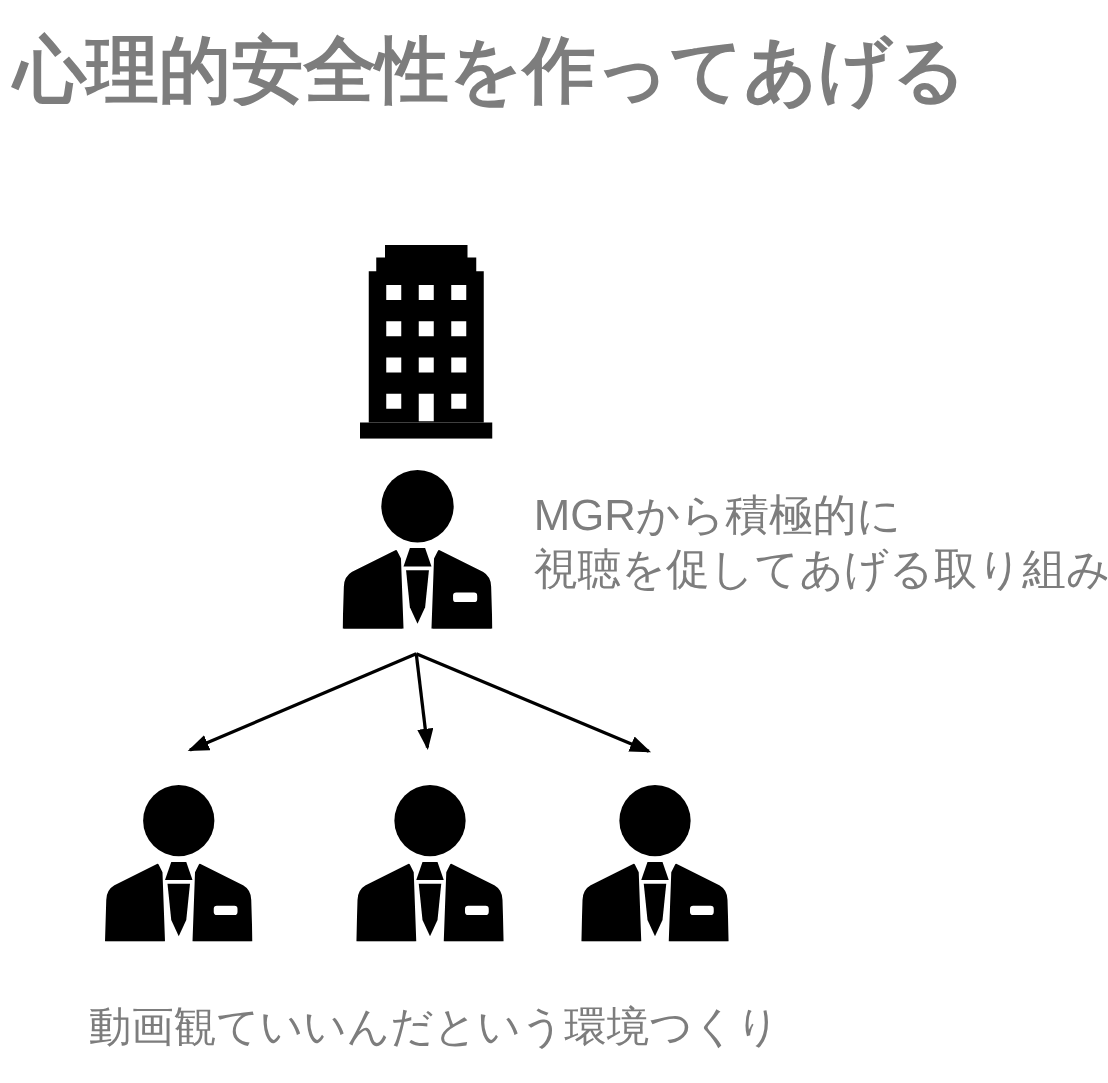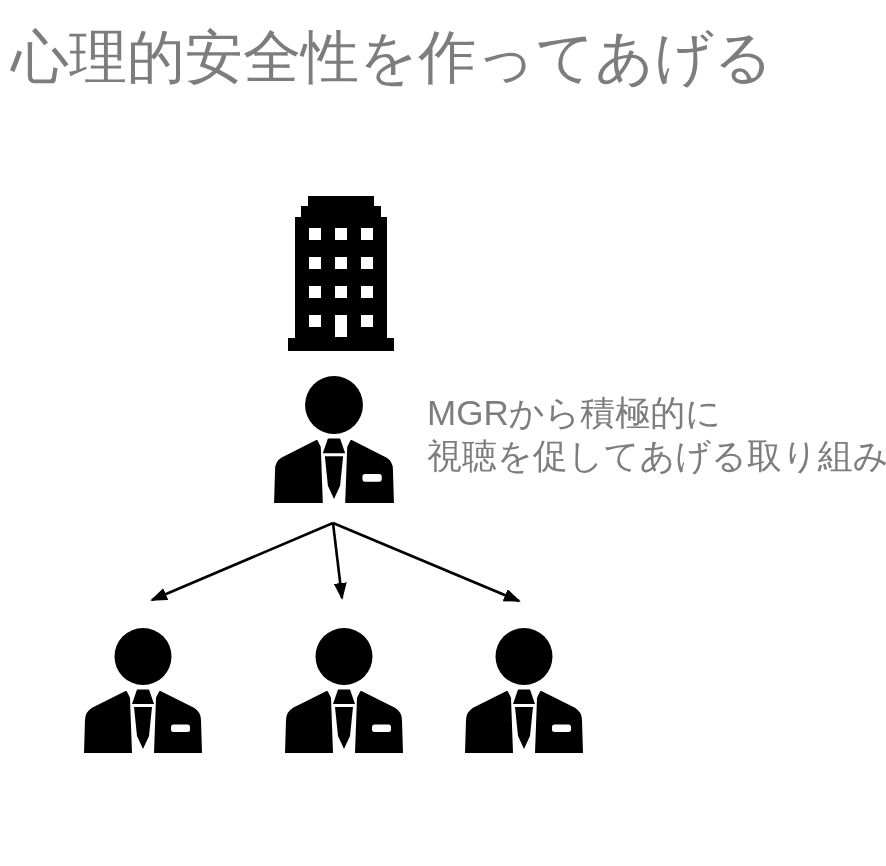--- a/index.html
+++ b/index.html
@@ -14,21 +14,21 @@
     height: 866px;
     background: #ffffff;
     overflow: hidden;
   }
   .slide-title {
     position: absolute;
     left: 11px;
     top: 24px;
     margin: 0;
     font-size: 58px;
-    font-weight: 400;
+    font-weight: 700;
     letter-spacing: 0px;
     line-height: 1.15;
     color: #7d7d7d;
     white-space: nowrap;
   }
   .icon-building {
     position: absolute;
     left: 288px;
     top: 196px;
     width: 106px;
@@ -136,14 +136,15 @@
   <svg class="icon-person member-1" viewBox="0 0 118 125">
     <use href="#businessman"></use>
   </svg>
   <svg class="icon-person member-2" viewBox="0 0 118 125">
     <use href="#businessman"></use>
   </svg>
   <svg class="icon-person member-3" viewBox="0 0 118 125">
     <use href="#businessman"></use>
   </svg>
 
+  <div class="bottom-caption">動画観ていいんだという環境つくり</div>
 
 </div>
 
 </body></html>

